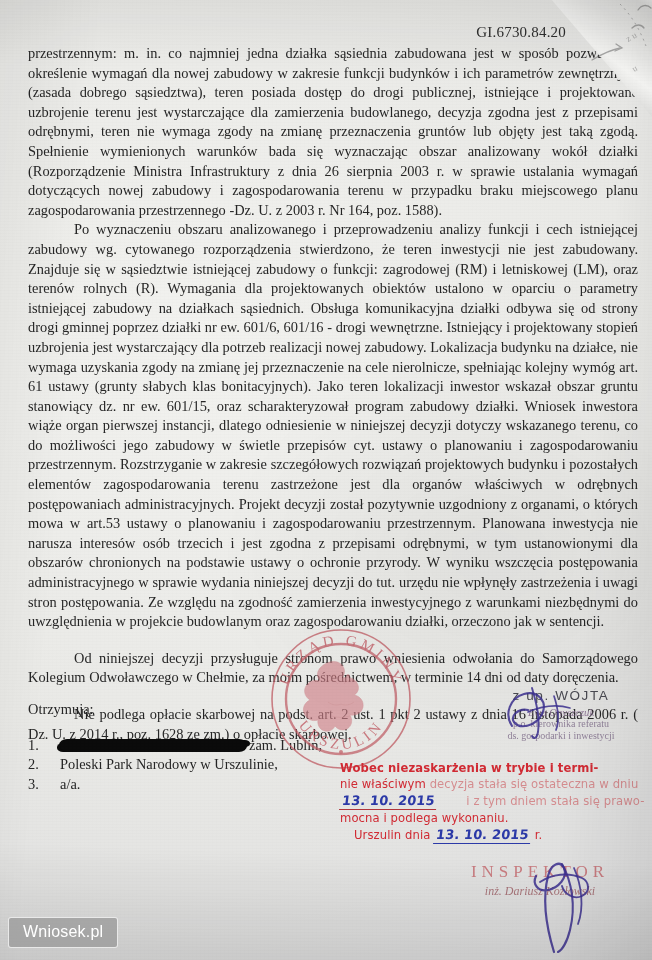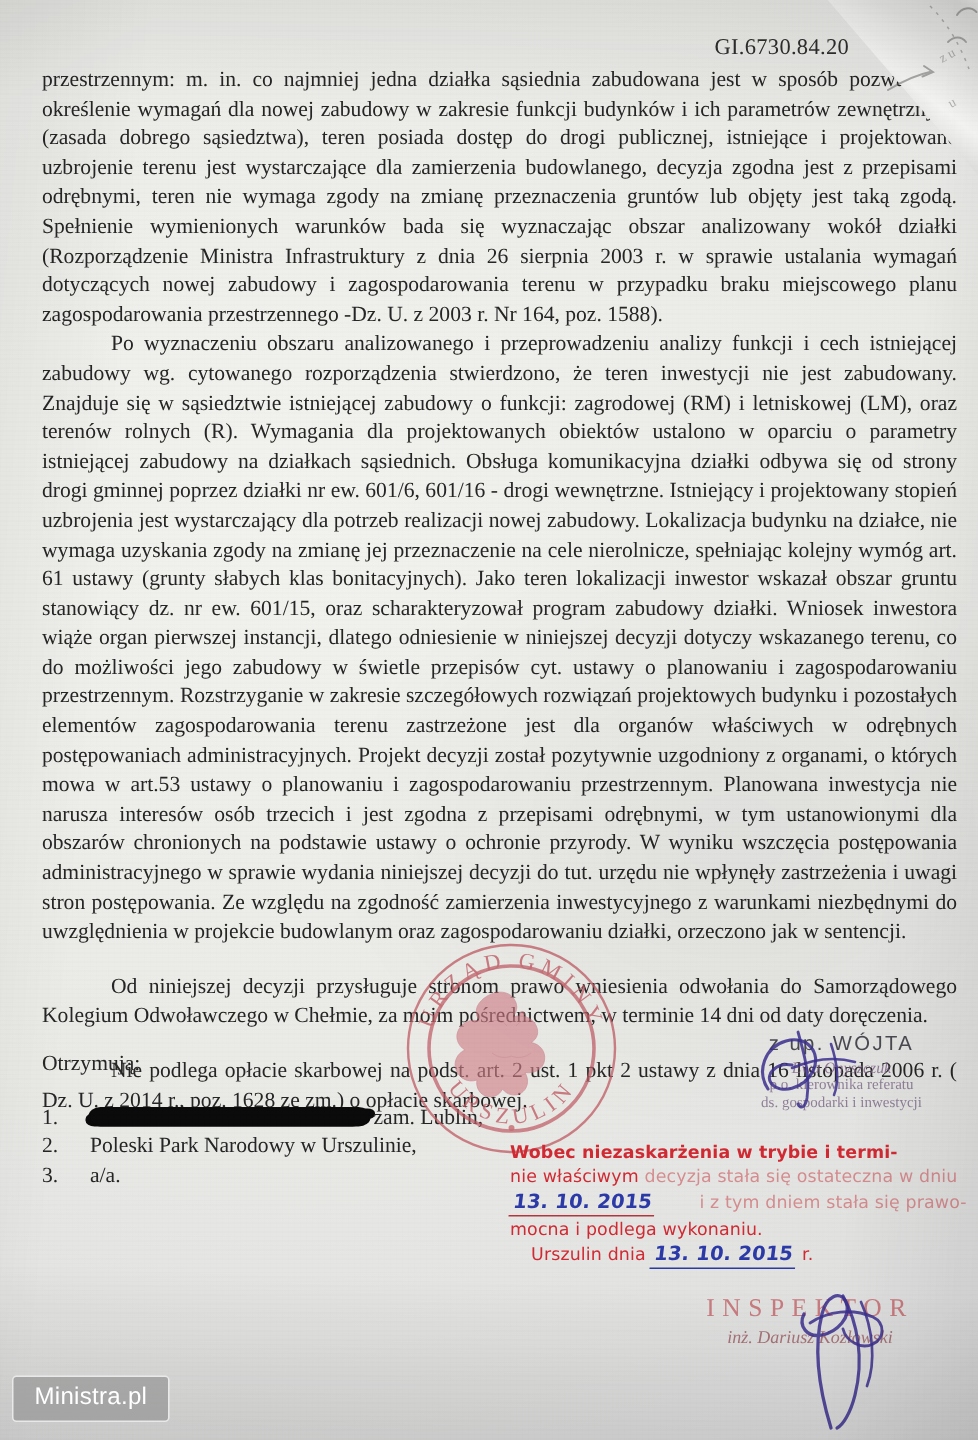--- a/index.html
+++ b/index.html
@@ -380,15 +380,15 @@
       </g>
       <g stroke="#7a7a7a" stroke-width="1" stroke-dasharray="2 4" fill="none">
         <path d="M74 6 C86 18 94 32 100 48"></path>
       </g>
     </svg>
   </div>
 
   <div class="paper-shade"></div>
   <div class="paper-grain"></div>
 
-  <div class="watermark">Ministra.pl</div>
+  <div class="watermark">Wniosek.pl</div>
 
 </div>
 
 </body></html>

